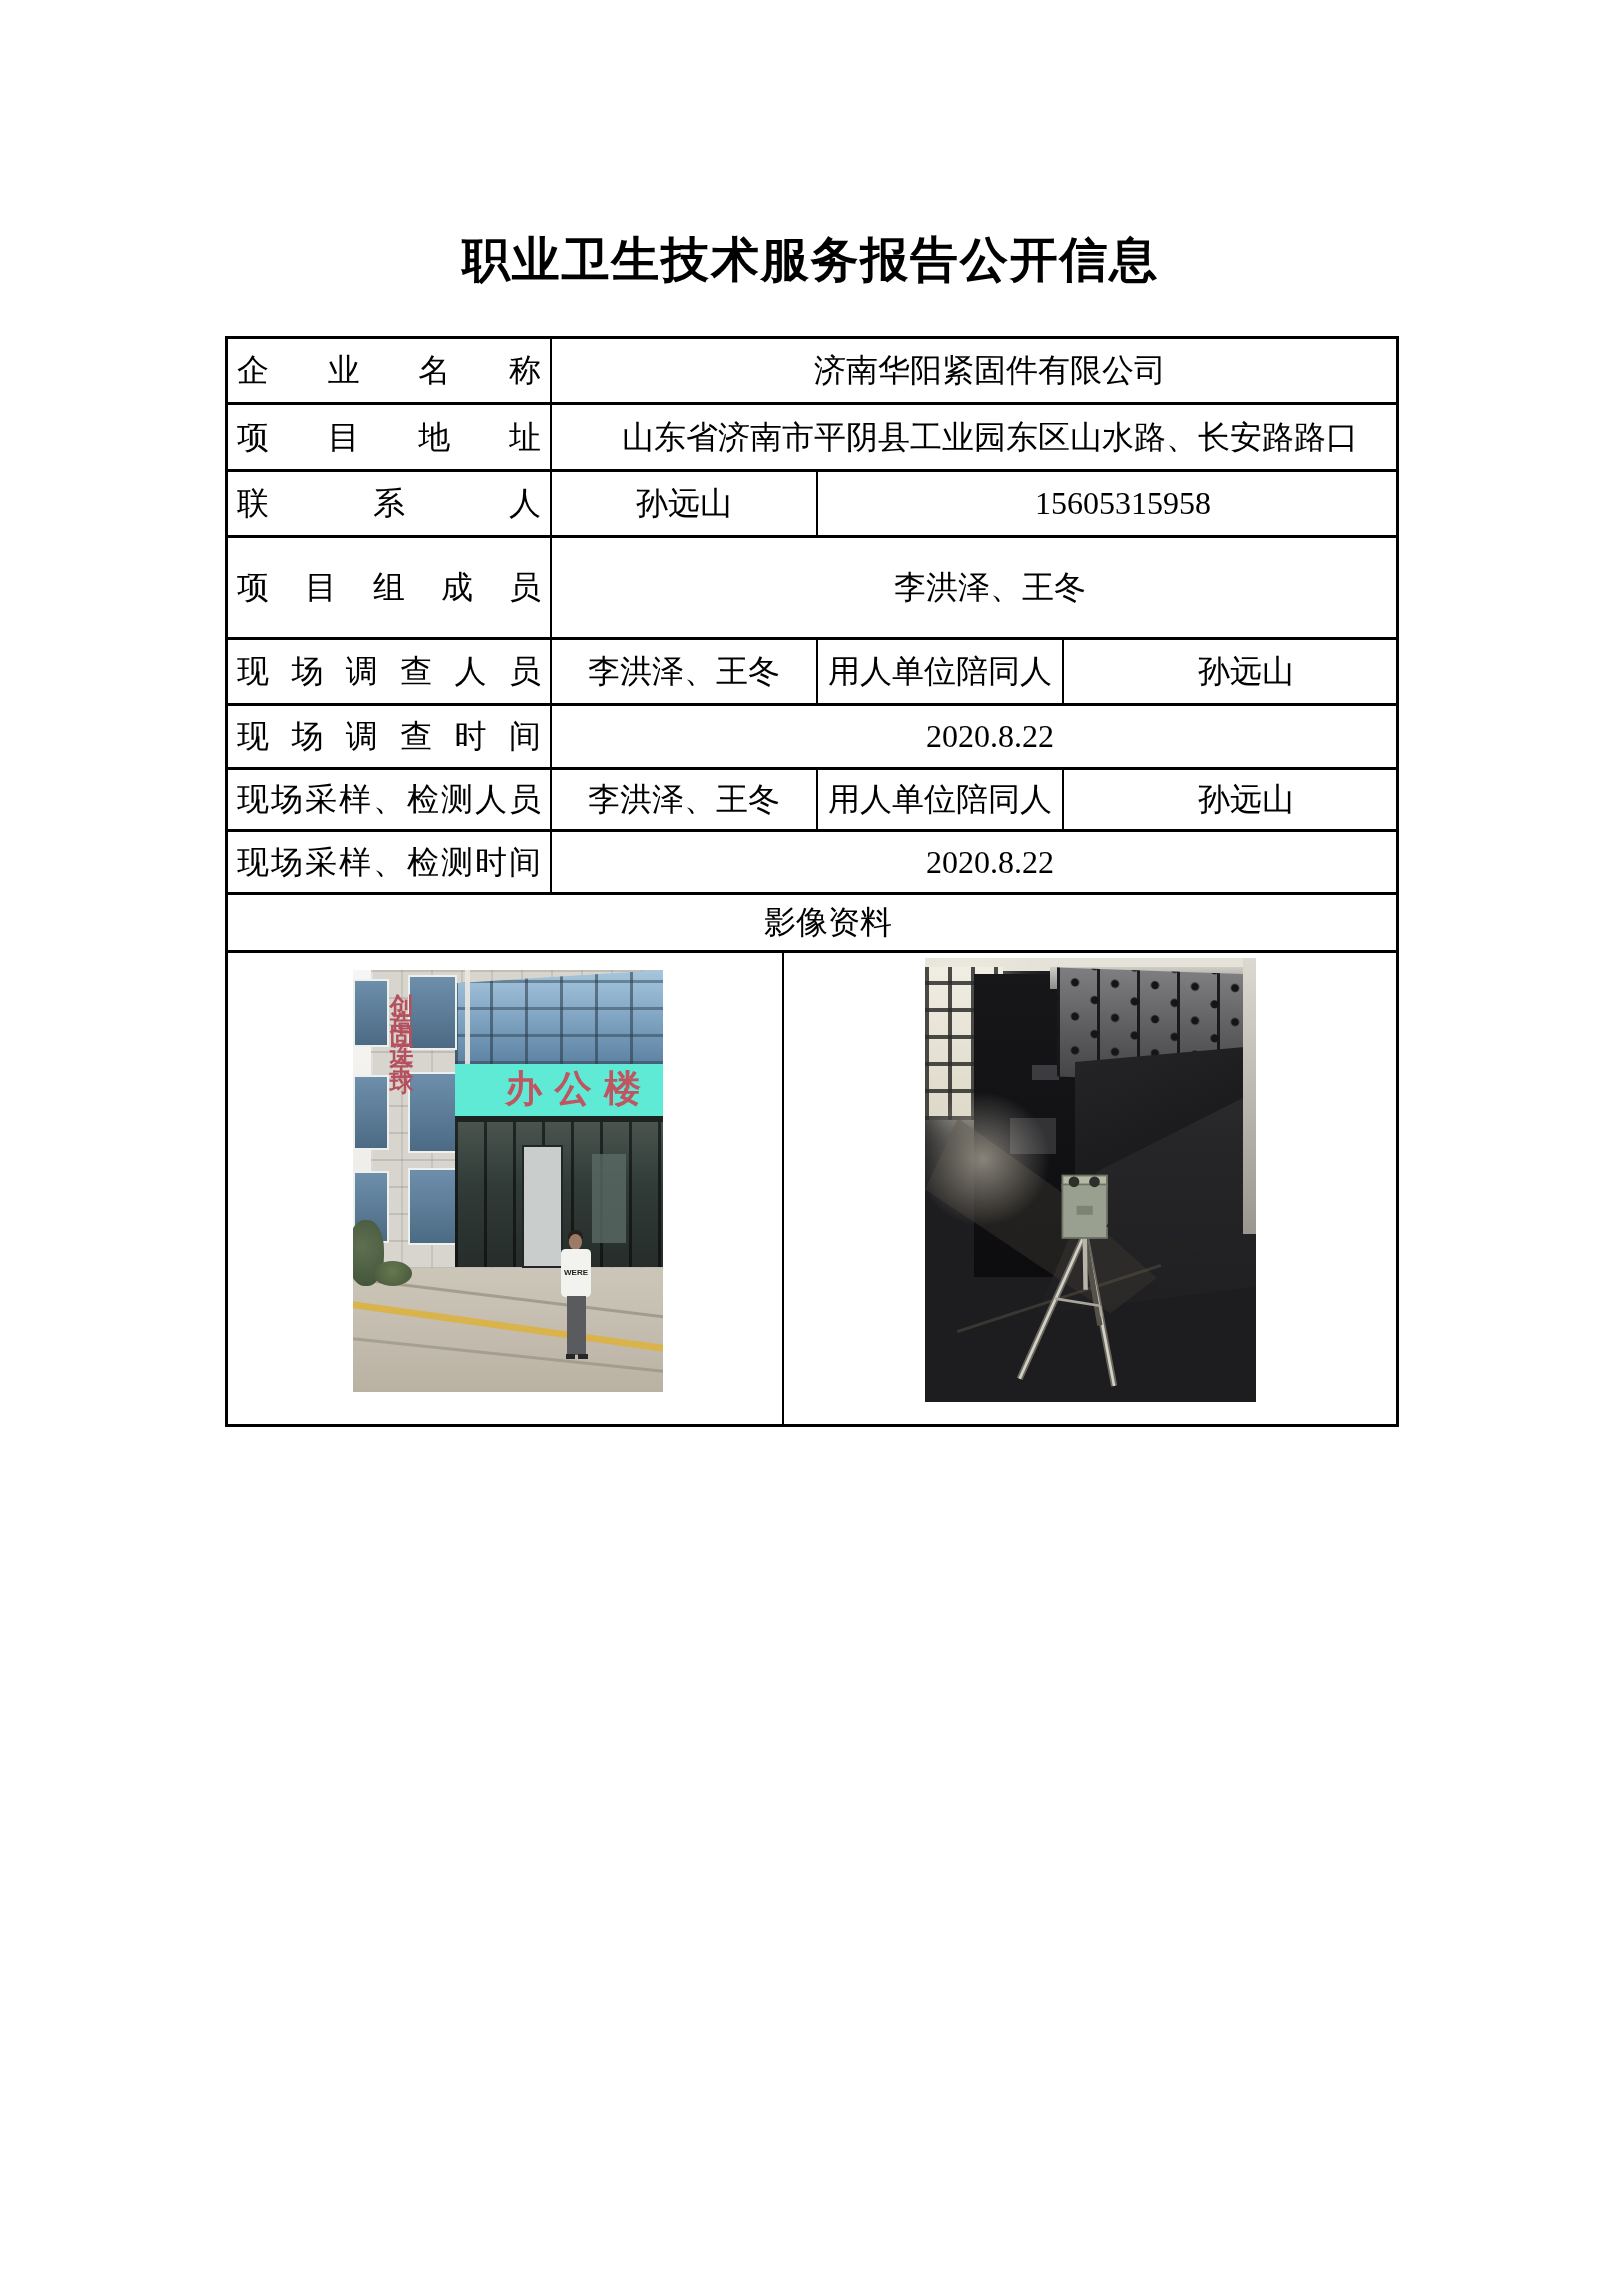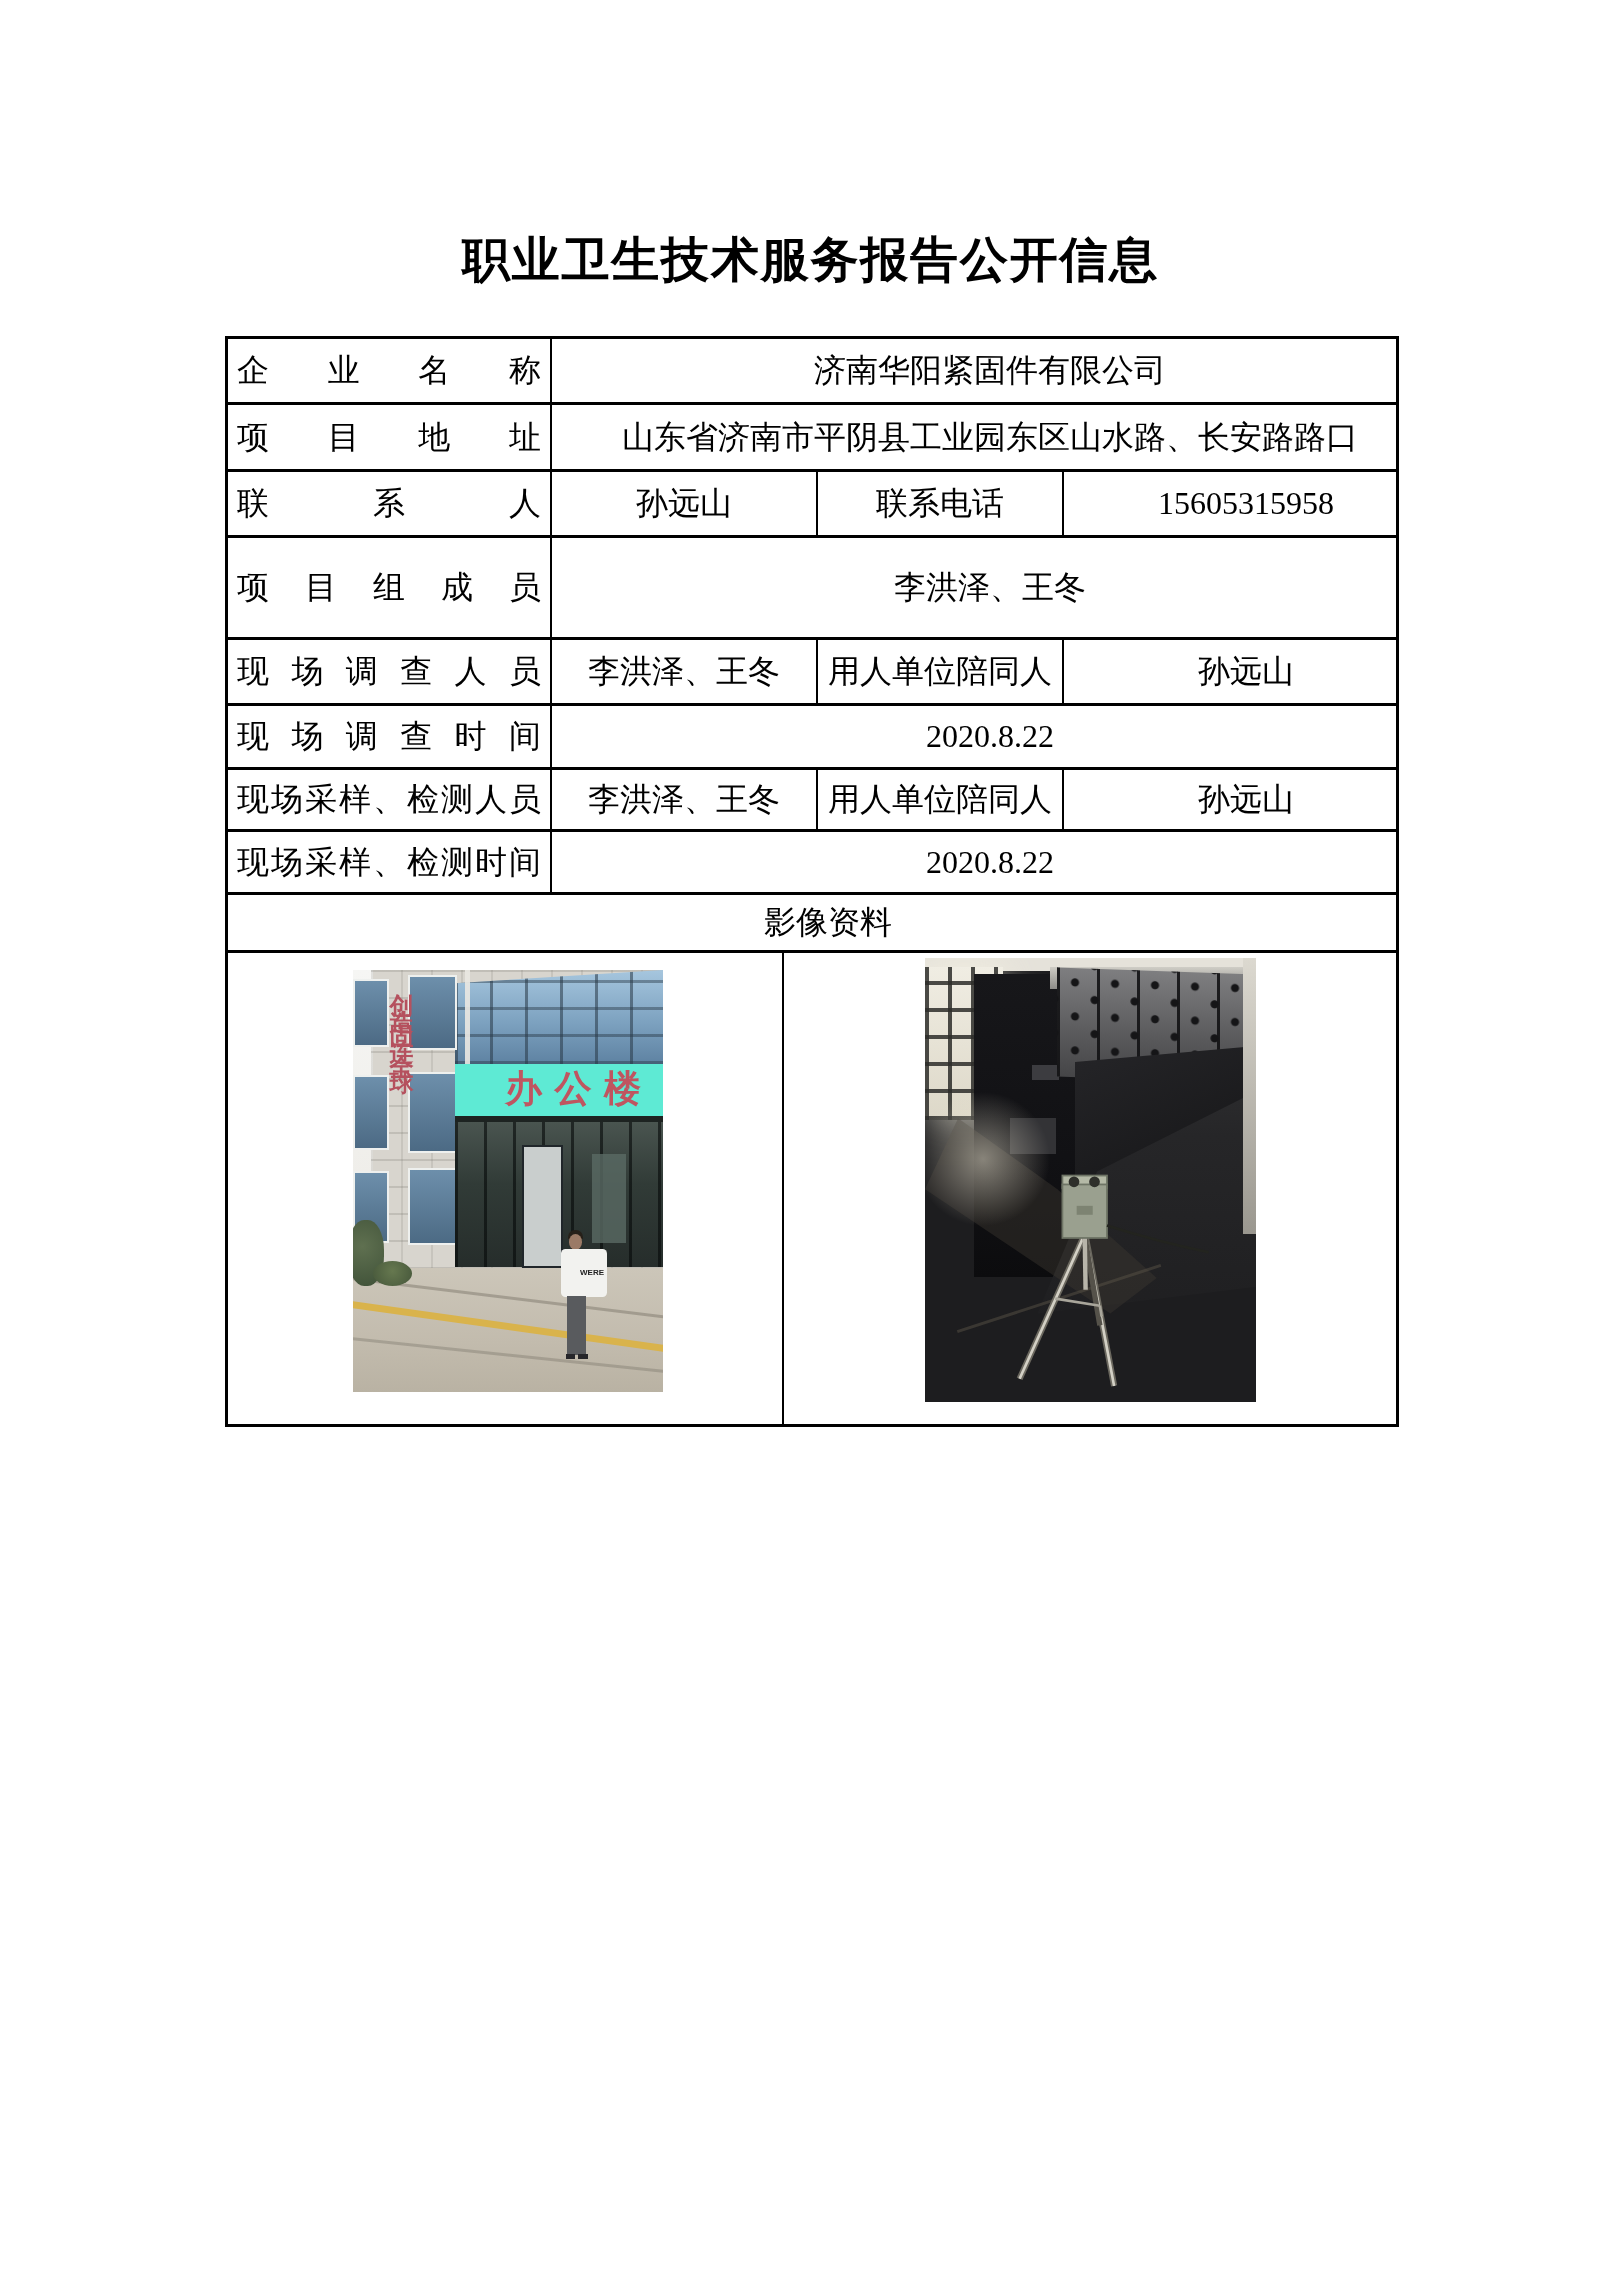--- a/index.html
+++ b/index.html
@@ -69,21 +69,21 @@
     background:linear-gradient(180deg,#ccc6b9 0%,#c2bbad 60%,#b9b2a3 100%);}
   .lp-joint1{left:-18px;top:328px;width:374px;height:2.7px;background:rgba(95,90,78,.35);transform:rotate(7deg);}
   .lp-joint2{left:-18px;top:385px;width:374px;height:2.7px;background:rgba(95,90,78,.28);transform:rotate(6deg);}
   .lp-yellow{left:-13.4px;top:355px;width:365px;height:7.1px;background:#d9b34c;transform:rotate(8deg);}
   .lp-shrub1{left:-5.3px;top:250px;width:36px;height:66px;background:radial-gradient(circle at 40% 40%,#5f7050,#3f5138);border-radius:45%;}
   .lp-shrub2{left:19.6px;top:291px;width:39px;height:25px;background:radial-gradient(circle at 50% 40%,#66784f,#45563a);border-radius:50%;}
   .lp-man{left:208px;top:260px;width:30px;height:141px;}
   .lp-hair{left:7.1px;top:0;width:15px;height:9px;background:#262019;border-radius:7.1px 7.1px 0 0;}
   .lp-head{left:8px;top:3.6px;width:13.4px;height:16px;background:#9b7a66;border-radius:50%;}
   .lp-shirt{left:0;top:18.7px;width:30px;height:48px;background:#f2f2ef;border-radius:4.5px;
-    display:flex;align-items:center;justify-content:center;position:absolute;padding-left:16px;}
+    display:flex;align-items:center;justify-content:center;position:absolute;}
   .lp-shirt span{position:static;font-size:8px;font-weight:bold;color:#222;font-family:"Liberation Sans",sans-serif;}
   .lp-pants{left:6.2px;top:66px;width:18.7px;height:59px;background:#595b5e;}
   .lp-shoeL{left:4.5px;top:124px;width:9.8px;height:5.3px;background:#26262a;}
   .lp-shoeR{left:17px;top:124px;width:9.8px;height:5.3px;background:#26262a;}
   
   .rp-top{left:0;top:0;width:331px;height:12.5px;background:#e5e2da;}
   .rp-ceil{left:125px;top:9px;width:206px;height:21.4px;background:linear-gradient(180deg,#cfcdc6,#8d8c88);}
   .rp-win{left:0;top:9px;width:78px;height:153px;
     background:
       repeating-linear-gradient(0deg,rgba(45,45,42,.85) 0 3.6px,transparent 3.6px 27px),
@@ -141,23 +141,20 @@
         <span>山东省济南市平阴县工业园东区山水路、长安路路口</span>
       </div>
   </div>
 
   <div class="t-row h74">
     <div class="t-cell label nb">
         <span class="dist">联系人</span>
       </div>
     <div class="t-cell c2">
         <span>孙远山</span>
-      </div>
-    <div class="t-cell c3">
-        <span>联系电话</span>
       </div>
     <div class="t-cell grow">
         <span>15605315958</span>
       </div>
   </div>
 
   <div class="t-row h115">
     <div class="t-cell label nb">
         <span class="dist">项目组成员</span>
       </div>

